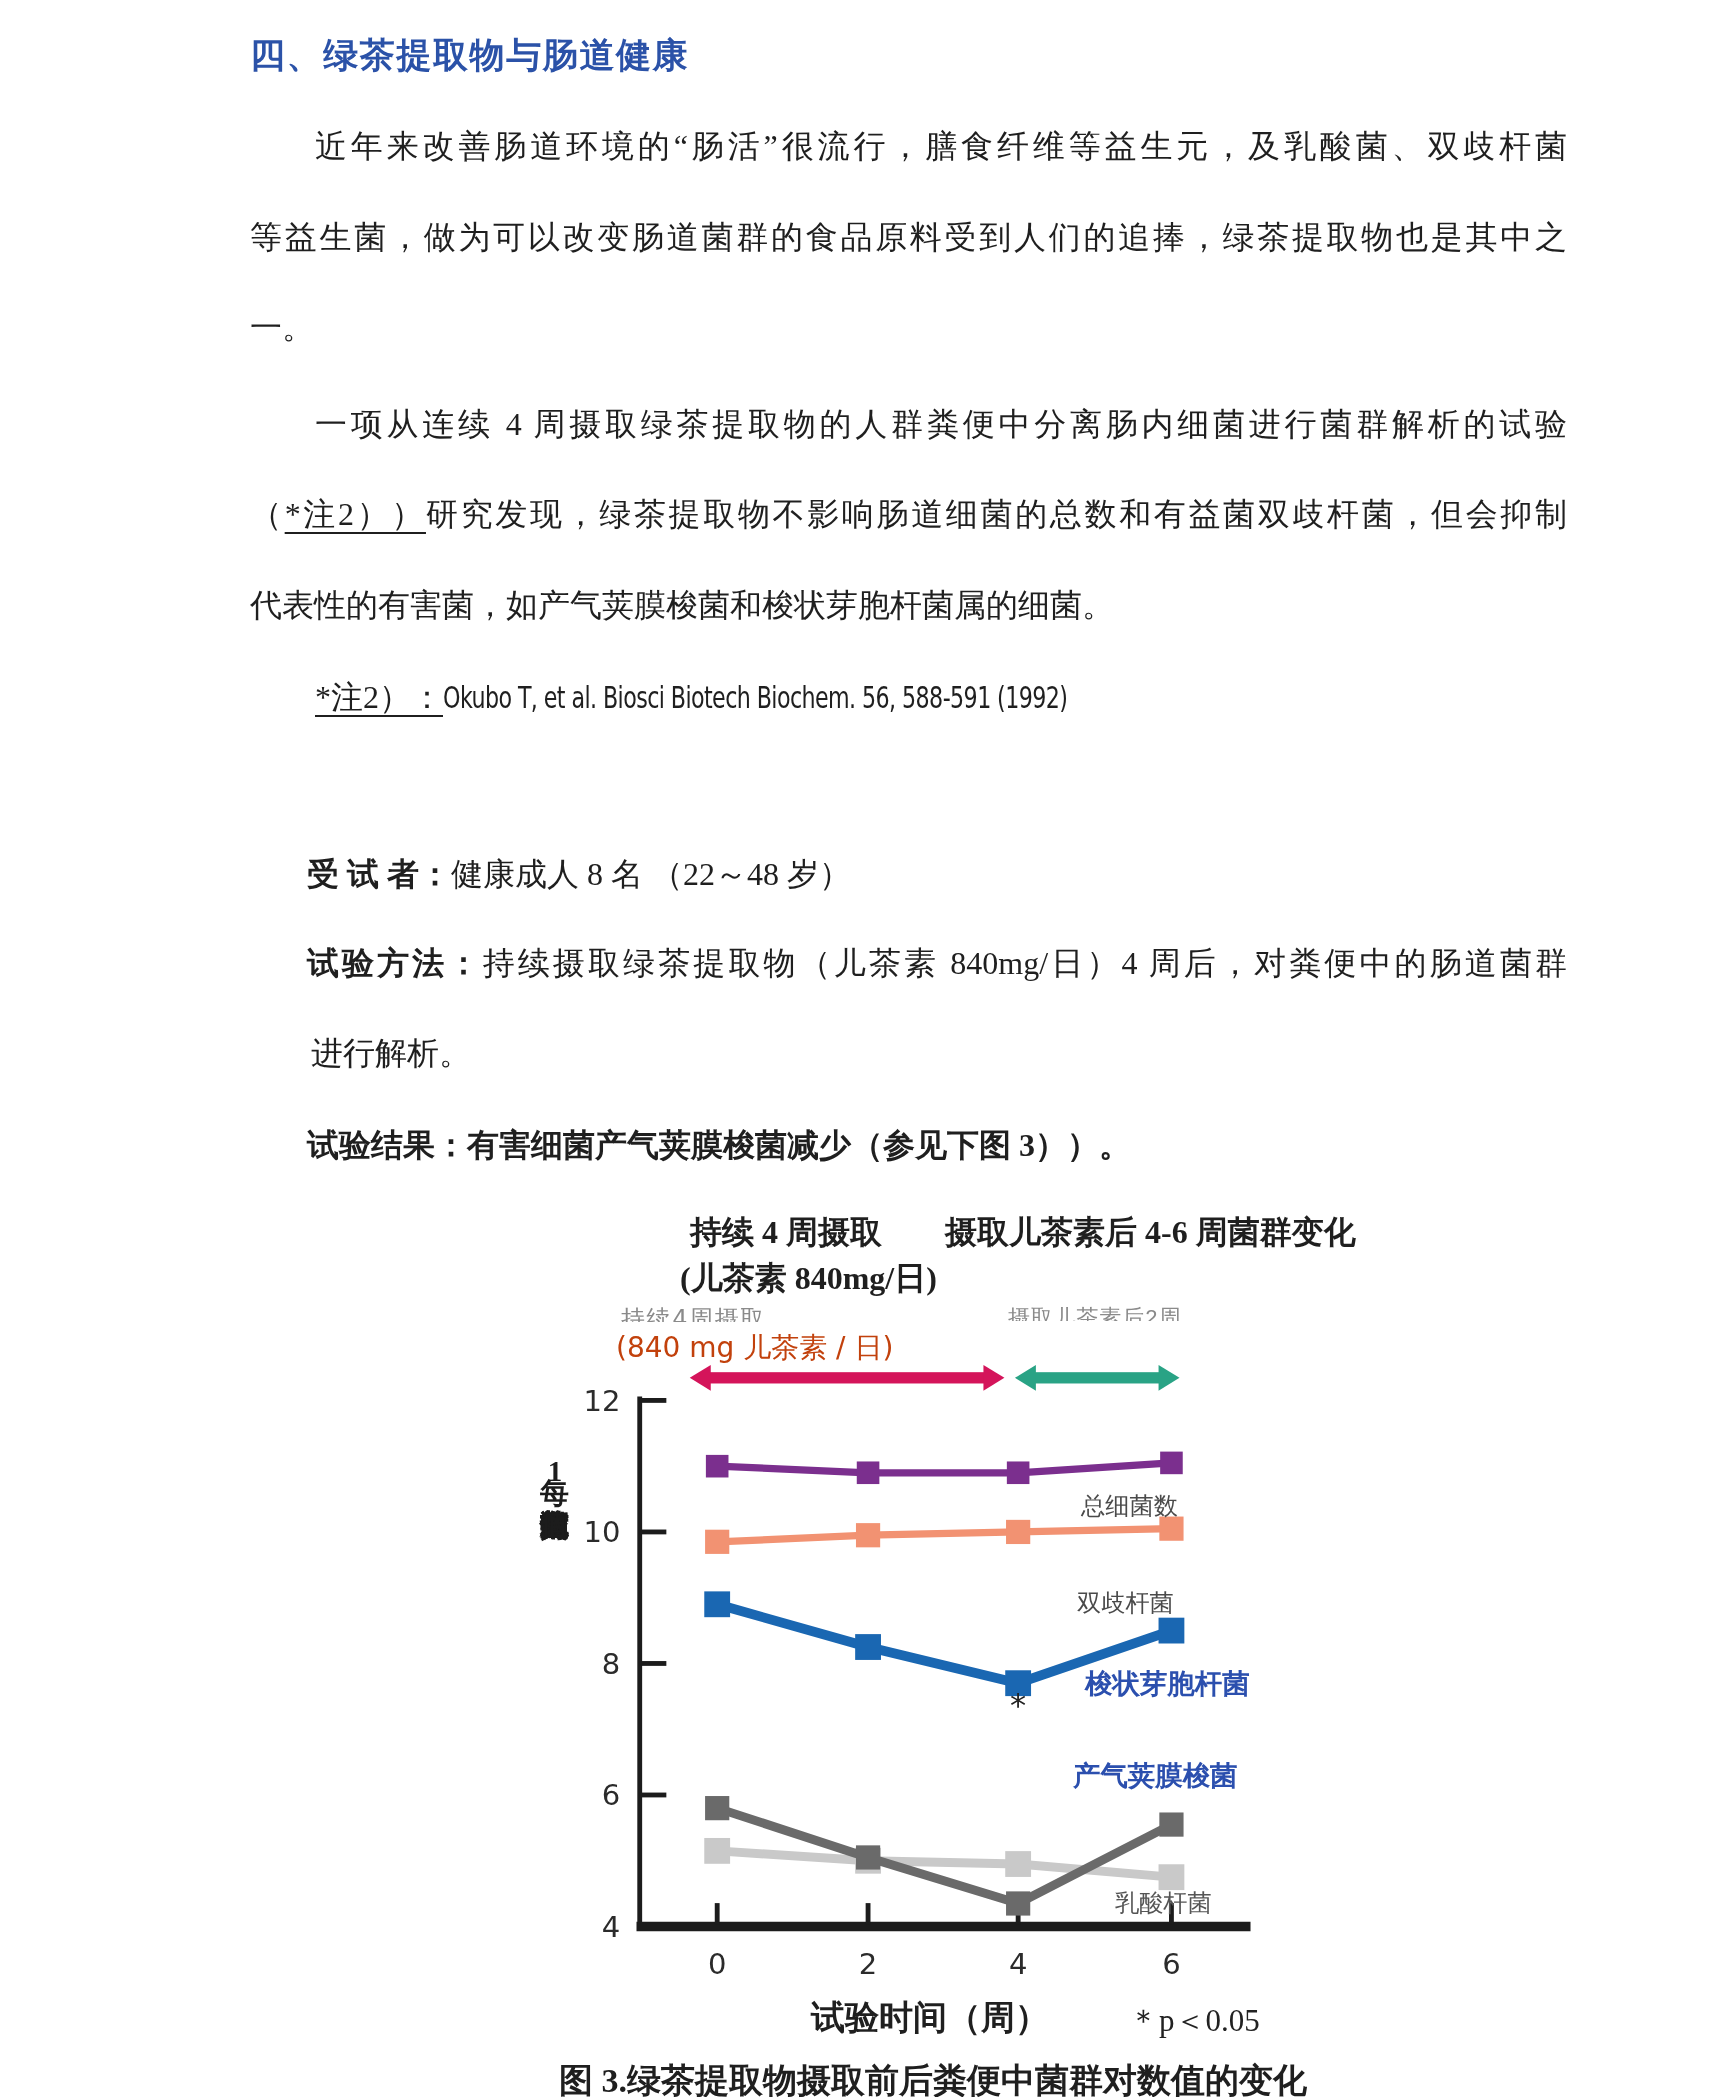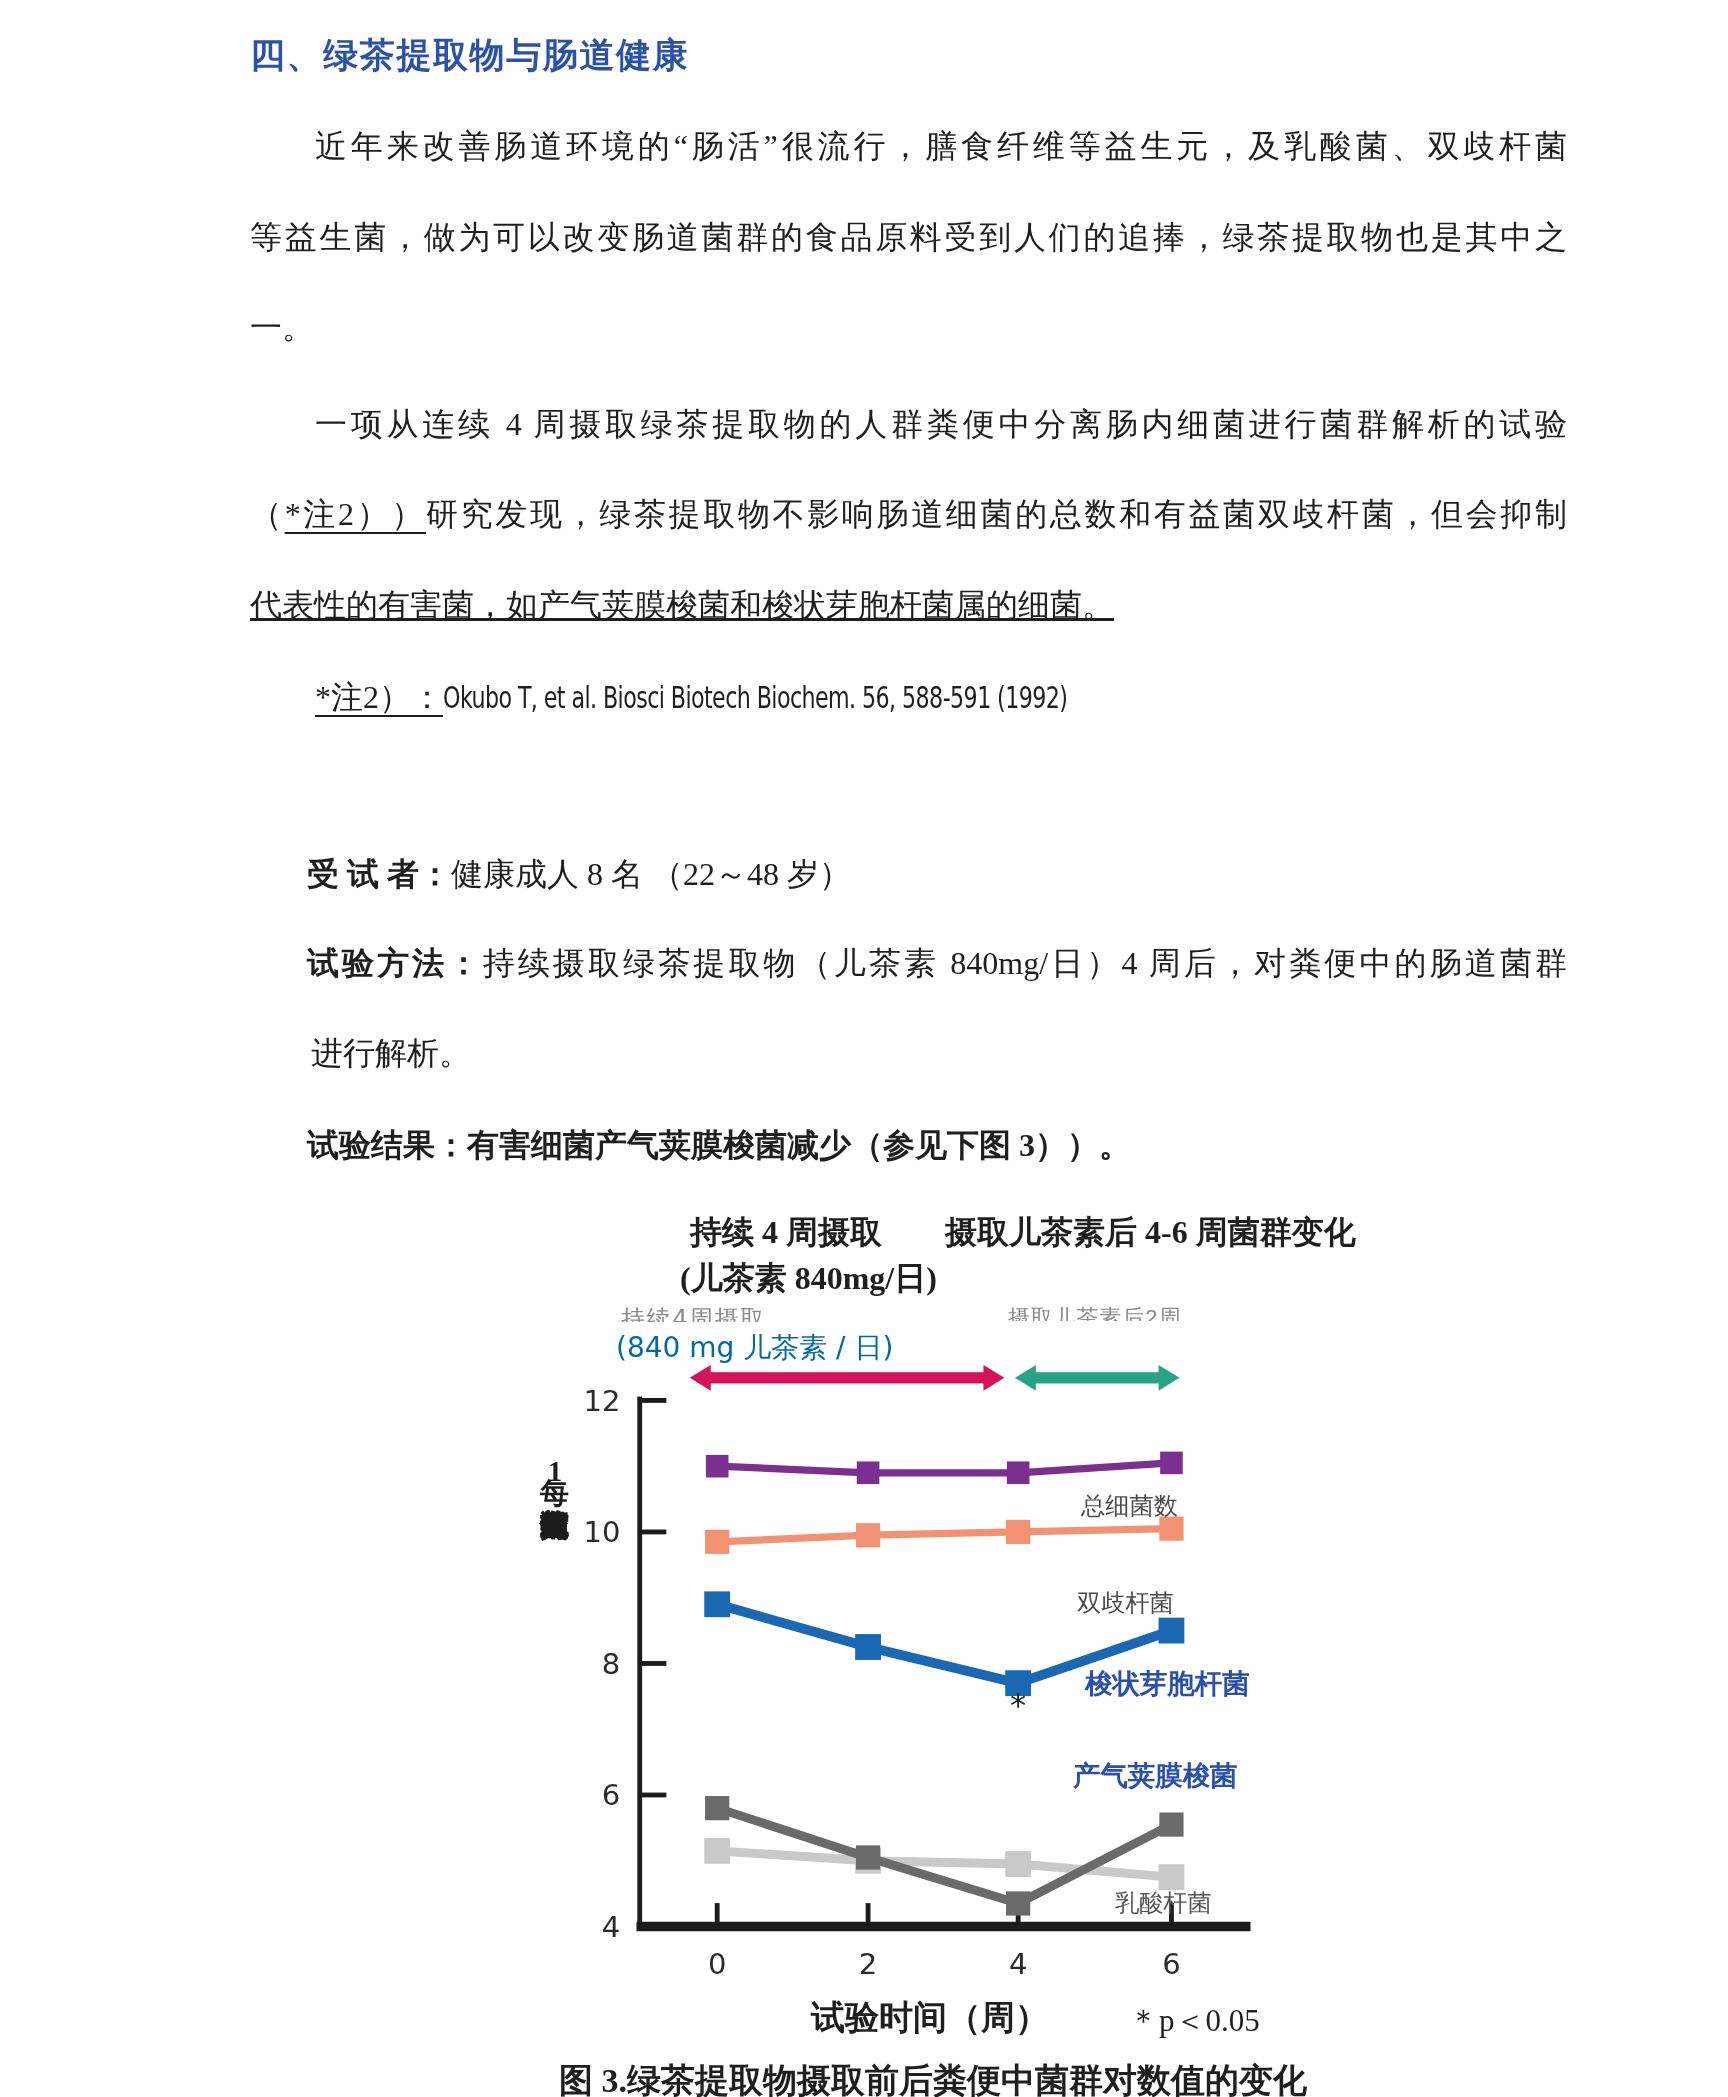--- a/index.html
+++ b/index.html
@@ -31,41 +31,41 @@
   <div class="abs h1" style="left:250px;top:22.6px;color:#2b52a8;">四、绿茶提取物与肠道健康</div>
 
   <div class="abs bodyline just" style="left:250px;top:210px;width:1317px;">等益生菌，做为可以改变肠道菌群的食品原料受到人们的追捧，绿茶提取物也是其中之</div>
   <div class="abs bodyline just" style="left:315px;top:119px;width:1252px;">近年来改善肠道环境的“肠活”很流行，膳食纤维等益生元，及乳酸菌、双歧杆菌</div>
   <div class="abs bodyline" style="left:250px;top:300px;">一。</div>
 
   <div class="abs bodyline just" style="left:315px;top:397px;width:1252px;">一项从连续 4 周摄取绿茶提取物的人群粪便中分离肠内细菌进行菌群解析的试验</div>
   <div class="abs bodyline just" style="left:250px;top:487px;width:1317px;">
     <span>（</span><span class="u">*注2））</span><span>研究发现，绿茶提取物不影响肠道细菌的总数和有益菌双歧杆菌，但会抑制</span>
   </div>
-  <div class="abs bodyline" style="left:250px;top:578px;text-decoration:underline;">代表性的有害菌，如产气荚膜梭菌和梭状芽胞杆菌属的细菌。</div>
+  <div class="abs bodyline" style="left:250px;top:578px;">代表性的有害菌，如产气荚膜梭菌和梭状芽胞杆菌属的细菌。</div>
 
   <div class="abs bodyline" style="left:315px;top:670px;">
     <span class="u">*注2）：</span><span class="latin">Okubo T, et al. Biosci Biotech Biochem. 56, 588-591 (1992)</span>
   </div>
 
   <div class="abs bodyline" style="left:307px;top:847px;">
     <span class="b">受 试 者：</span><span>健康成人 8 名 （22～48 岁）</span>
   </div>
   <div class="abs bodyline just" style="left:307px;top:936px;width:1260px;">
     <span class="b">试验方法：</span><span>持续摄取绿茶提取物（儿茶素 840mg/日）4 周后，对粪便中的肠道菌群</span>
   </div>
   <div class="abs bodyline" style="left:311px;top:1026px;text-align:center;">进行解析。</div>
   <div class="abs bodyline b" style="left:307px;top:1118px;">试验结果：有害细菌产气荚膜梭菌减少（参见下图 3））。</div>
 
   <div class="abs fhdr" style="left:690px;top:1202px;">持续 4 周摄取</div>
   <div class="abs fhdr" style="left:680px;top:1248px;">(儿茶素 840mg/日)</div>
   <div class="abs fhdr" style="left:945px;top:1202px;">摄取儿茶素后 4-6 周菌群变化</div>
 
   <div class="abs faded clip" style="left:621px;top:1294px;height:19.4px;font-size:24px;letter-spacing:1.6px;">持续4周摄取</div>
-  <div class="abs faded" style="left:616px;top:1320px;font-size:28px;color:#0369a1;">(840 mg 儿茶素 / 日)</div>
+  <div class="abs faded" style="left:616px;top:1320px;font-size:28px;color:#c2410c;">(840 mg 儿茶素 / 日)</div>
   <div class="abs faded clip" style="left:1008px;top:1294px;height:18px;font-size:22px;letter-spacing:0.8px;font-family:Liberation Mono, monospace;">摄取儿茶素后2周</div>
 
   <svg class="abs" style="left:484px;top:1355px;" width="823" height="678" viewBox="0 0 1020 840">
       <rect x="279" y="10" width="342" height="14" fill="#d4145a"></rect>
       <polygon points="255,17 281,1 281,33" fill="#d4145a"></polygon>
       <polygon points="645,17 619,1 619,33" fill="#d4145a"></polygon>
       <rect x="682" y="10" width="156" height="14" fill="#29a385"></rect>
       <polygon points="658,17 684,1 684,33" fill="#29a385"></polygon>
       <polygon points="862,17 836,1 836,33" fill="#29a385"></polygon>
       <line x1="193" y1="40" x2="193" y2="697" stroke="#1c1c1c" stroke-width="6"></line>

